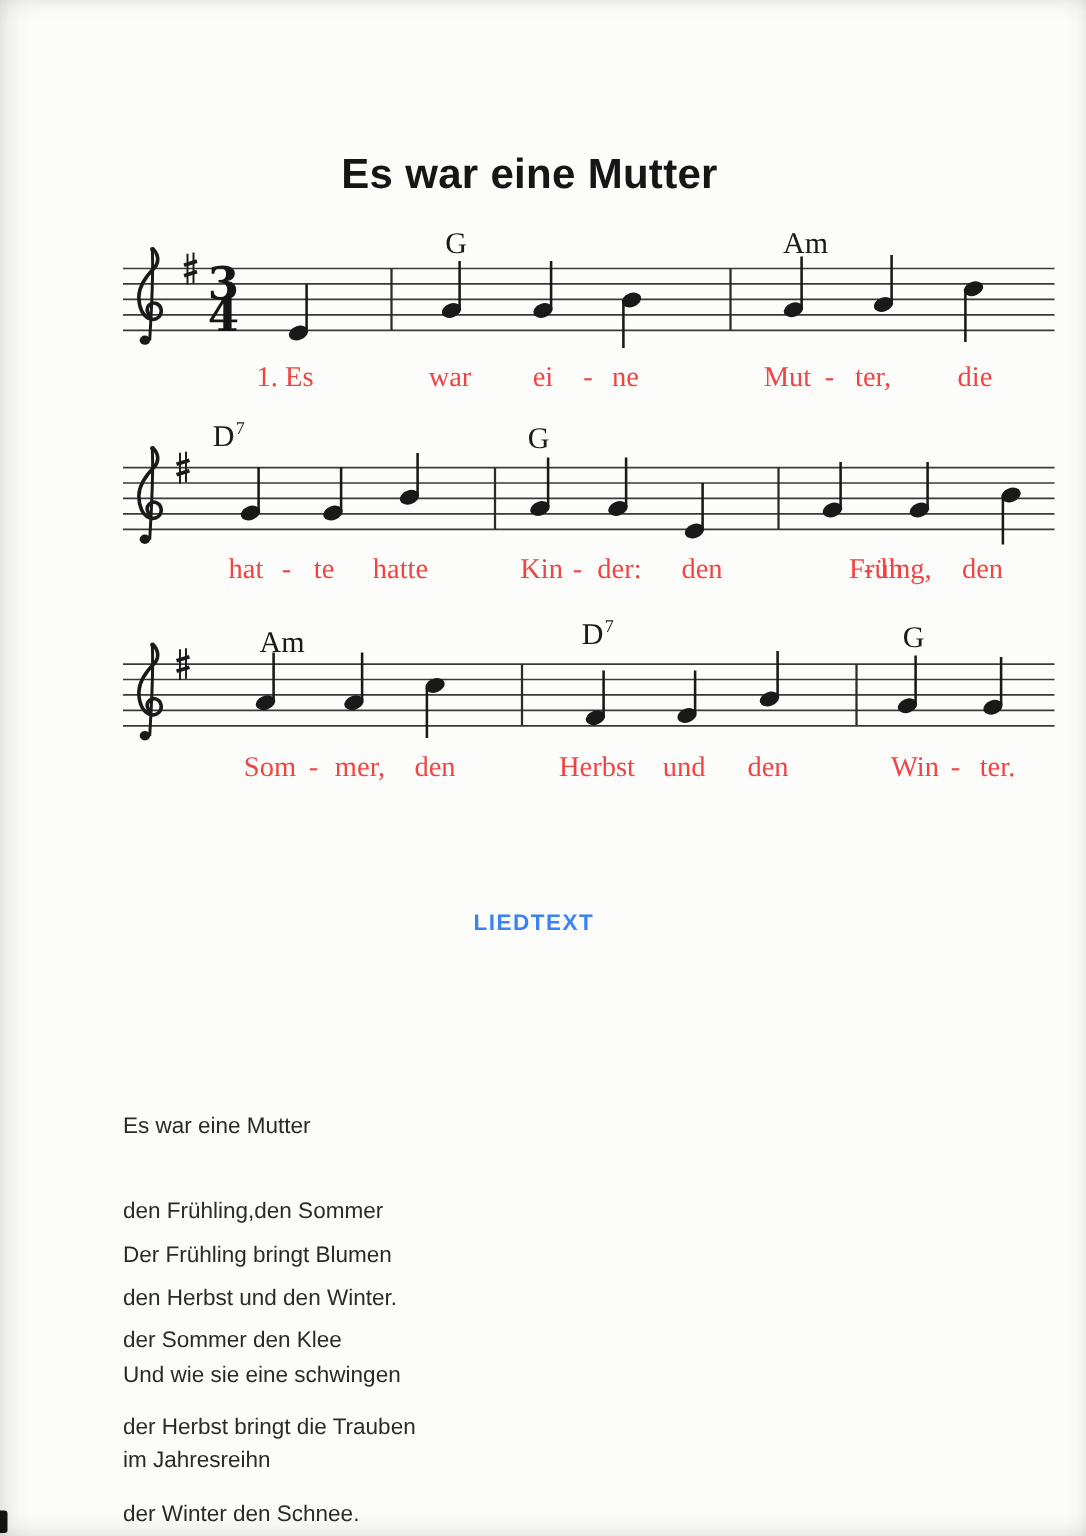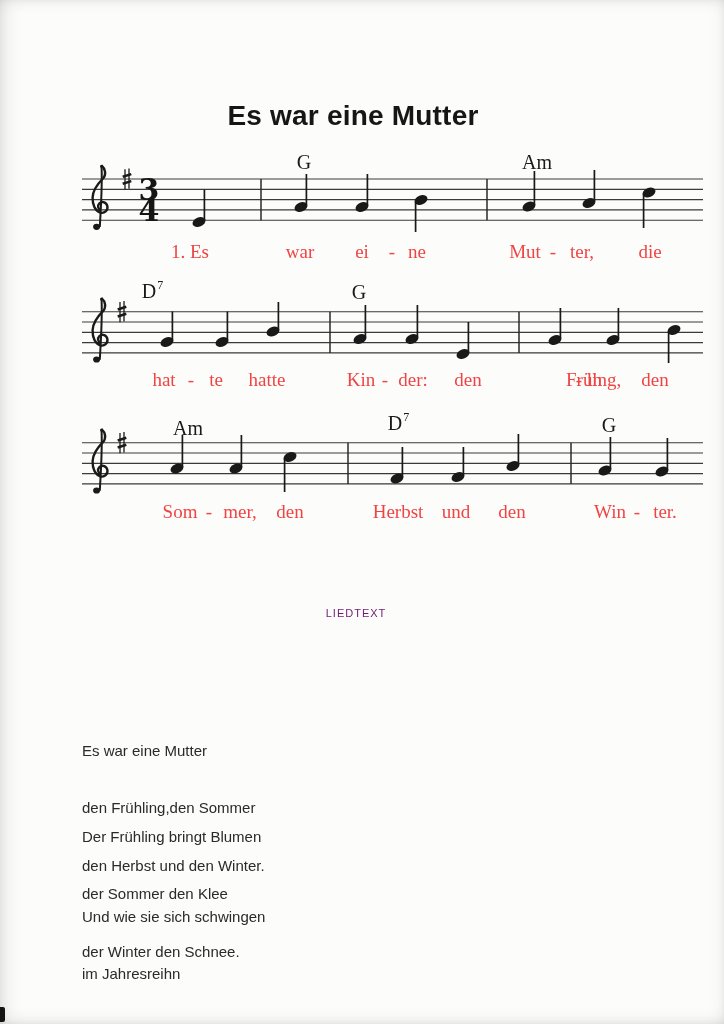--- a/index.html
+++ b/index.html
@@ -28,21 +28,21 @@
     white-space:nowrap;line-height:1;
   }
   .chord sup{font-size:12px;position:relative;top:-1px;left:1px;}
   .lyr{
     position:absolute;transform:translateX(-50%);
     font-family:"Liberation Serif",serif;font-size:19px;color:#ef4444;
     white-space:nowrap;line-height:1;
   }
   .liedtext-heading{
     position:absolute;left:356px;top:607px;transform:translateX(-50%);
-    font-size:11px;font-weight:normal;letter-spacing:1px;color:#701a75;
+    font-size:15px;font-weight:bold;letter-spacing:1px;color:#3b82f6;
   }
   .stanza{
     position:absolute;left:82px;
     font-size:15px;line-height:19.3px;color:#2a2a2a;white-space:pre;
   }
   .scan-mark{
     position:absolute;left:0;top:1007px;width:5px;height:15px;
     background:#141414;border-radius:0 2px 2px 0;
   }
 </style>
@@ -259,22 +259,23 @@
 <div class="liedtext-heading">LIEDTEXT</div>
 
 <div class="stanza" style="top:702px">
   <div>Es war eine Mutter</div>
   <div>den Frühling,den Sommer</div>
   <div>den Herbst und den Winter.</div>
 </div>
 <div class="stanza" style="top:788px">
   <div>Der Frühling bringt Blumen</div>
   <div>der Sommer den Klee</div>
+  <div>der Herbst bringt die Trauben</div>
   <div>der Winter den Schnee.</div>
 </div>
 <div class="stanza" style="top:868px">
-  <div>Und wie sie sich schwingen</div>
+  <div>Und wie sie eine schwingen</div>
   <div>im Jahresreihn</div>
   <div>so tanzen und singen</div>
   
 </div>
 
 <div class="scan-mark"></div>
 
 </body></html>

